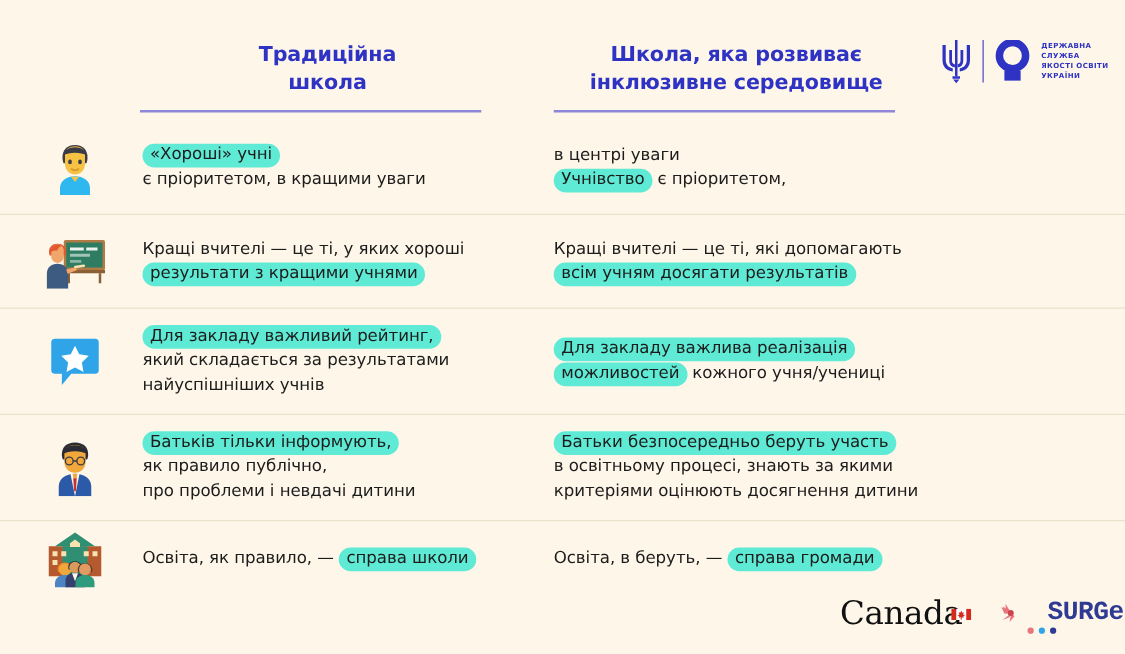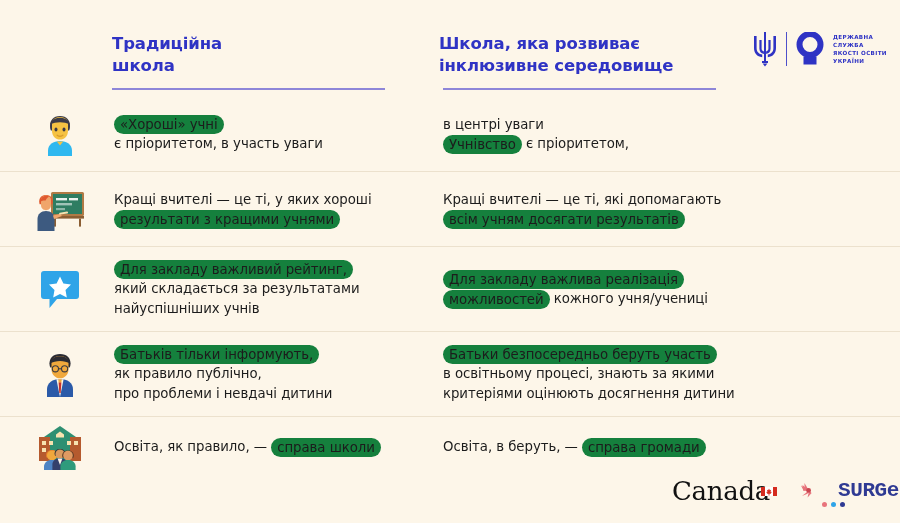--- a/index.html
+++ b/index.html
@@ -27,20 +27,21 @@
     left: 0; top: 0;
     width: 900px; height: 100px;
   }
   .col-head {
     position: absolute;
     color: #2f33c4;
     font-weight: bold;
     font-size: 16.5px;
     line-height: 22px;
     letter-spacing: -0.1px;
+    text-align: center;
   }
   .col-head.left  { left: 112px; top: 33px; width: 300px; }
   .col-head.right { left: 439px; top: 33px; width: 300px; }
   .head-rule {
     position: absolute;
     height: 2px;
     background: #8e86d8;
   }
   .head-rule.left  { left: 112px; top: 88px; width: 273px; }
   .head-rule.right { left: 443px; top: 88px; width: 273px; }
@@ -105,21 +106,21 @@
     color: #1c1c1c;
     font-size: 13.3px;
     line-height: 19.5px;
     letter-spacing: -0.05px;
   }
   .cell.c1 { left: 114px; width: 320px; }
   .cell.c2 { left: 443px; width: 345px; }
   .cell .ln { display: block; white-space: nowrap; }
 
   mark.hl {
-    background: #15803d;
+    background: #5eead4;
     color: #1c1c1c;
     padding: 1.5px 6px 2.5px 6px;
     border-radius: 10px;
     box-decoration-break: clone;
     -webkit-box-decoration-break: clone;
   }
 
   
   .footer {
     position: absolute;
@@ -221,21 +222,21 @@
           <ellipse cx="17" cy="17.5" rx="1.5" ry="1.9" fill="#3b3b47"></ellipse>
           <ellipse cx="25" cy="17.5" rx="1.5" ry="1.9" fill="#3b3b47"></ellipse>
           <path d="M18.2 23.2c1.6 1.2 4 1.2 5.6 0" stroke="#d99c2b" stroke-width="1.4" fill="none" stroke-linecap="round"></path>
           <path d="M11 12.5c1.5-4.5 5-6.8 10-6.8s8.5 2.3 10 6.8c-3.4-1.6-6.3-2.3-10-2.3s-6.6.7-10 2.3z" fill="#3b3b47"></path>
           <path d="M21 29c-6.8 0-12 3.8-12 9.5V44h24v-5.5C33 32.8 27.8 29 21 29z" fill="#2fb8ef"></path>
           <path d="M17.8 29.4h6.4l-3.2 4.2z" fill="#f5c243"></path>
         </svg>
       </div>
       <div class="cell c1">
         <span class="ln"><mark class="hl">«Хороші» учні</mark></span>
-        <span class="ln">є пріоритетом, в участь уваги</span>
+        <span class="ln">є пріоритетом, в кращими уваги</span>
       </div>
       <div class="cell c2">
         <span class="ln">в центрі уваги</span>
         <span class="ln"><mark class="hl">Учнівство</mark><span> є пріоритетом,</span></span>
       </div>
     </div>
 
     <div class="row r2">
       <div class="row-icon">
         <svg width="52" height="44" viewBox="0 0 52 44">

